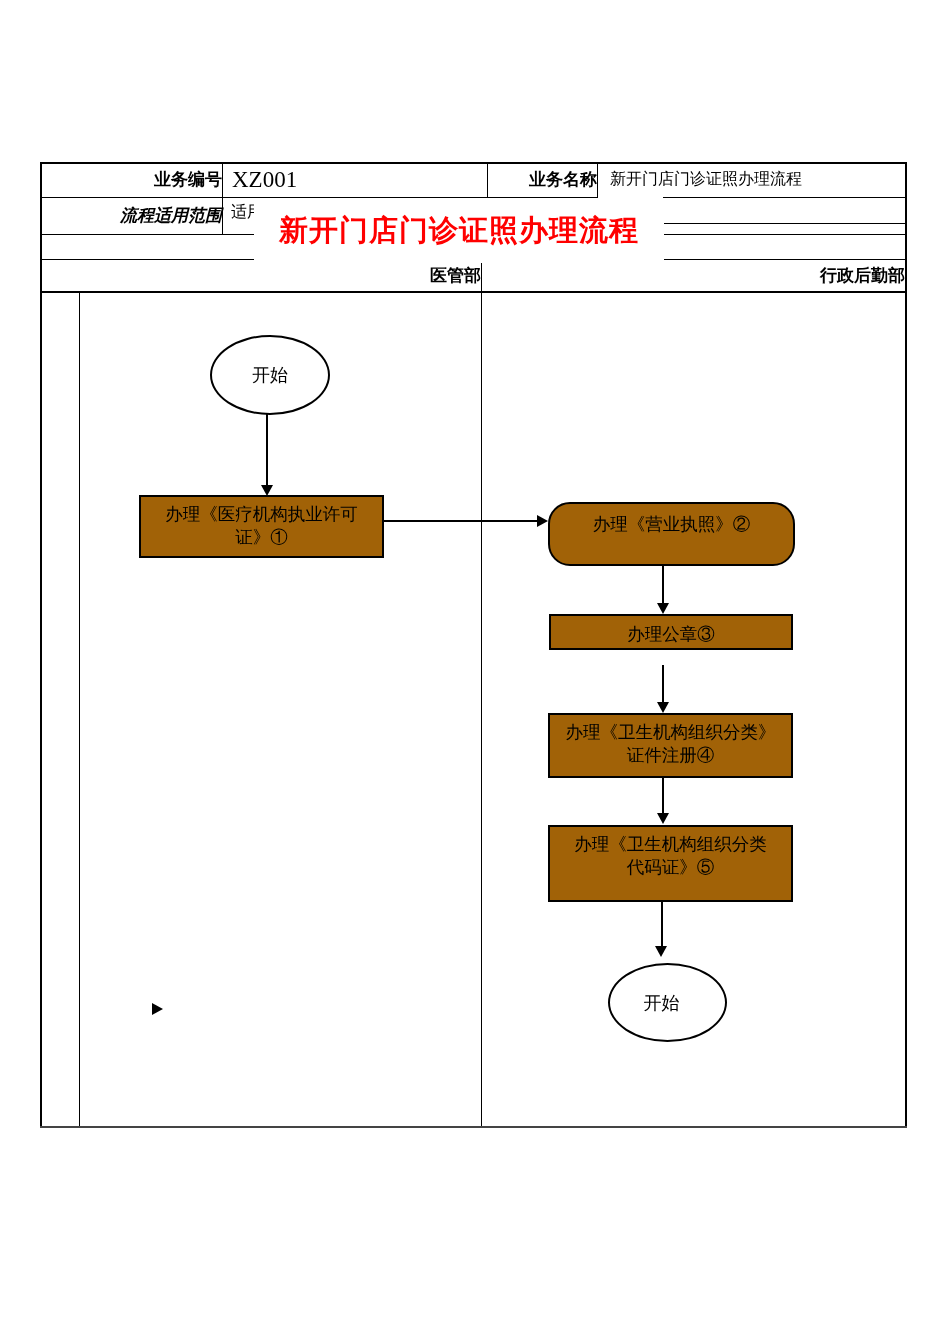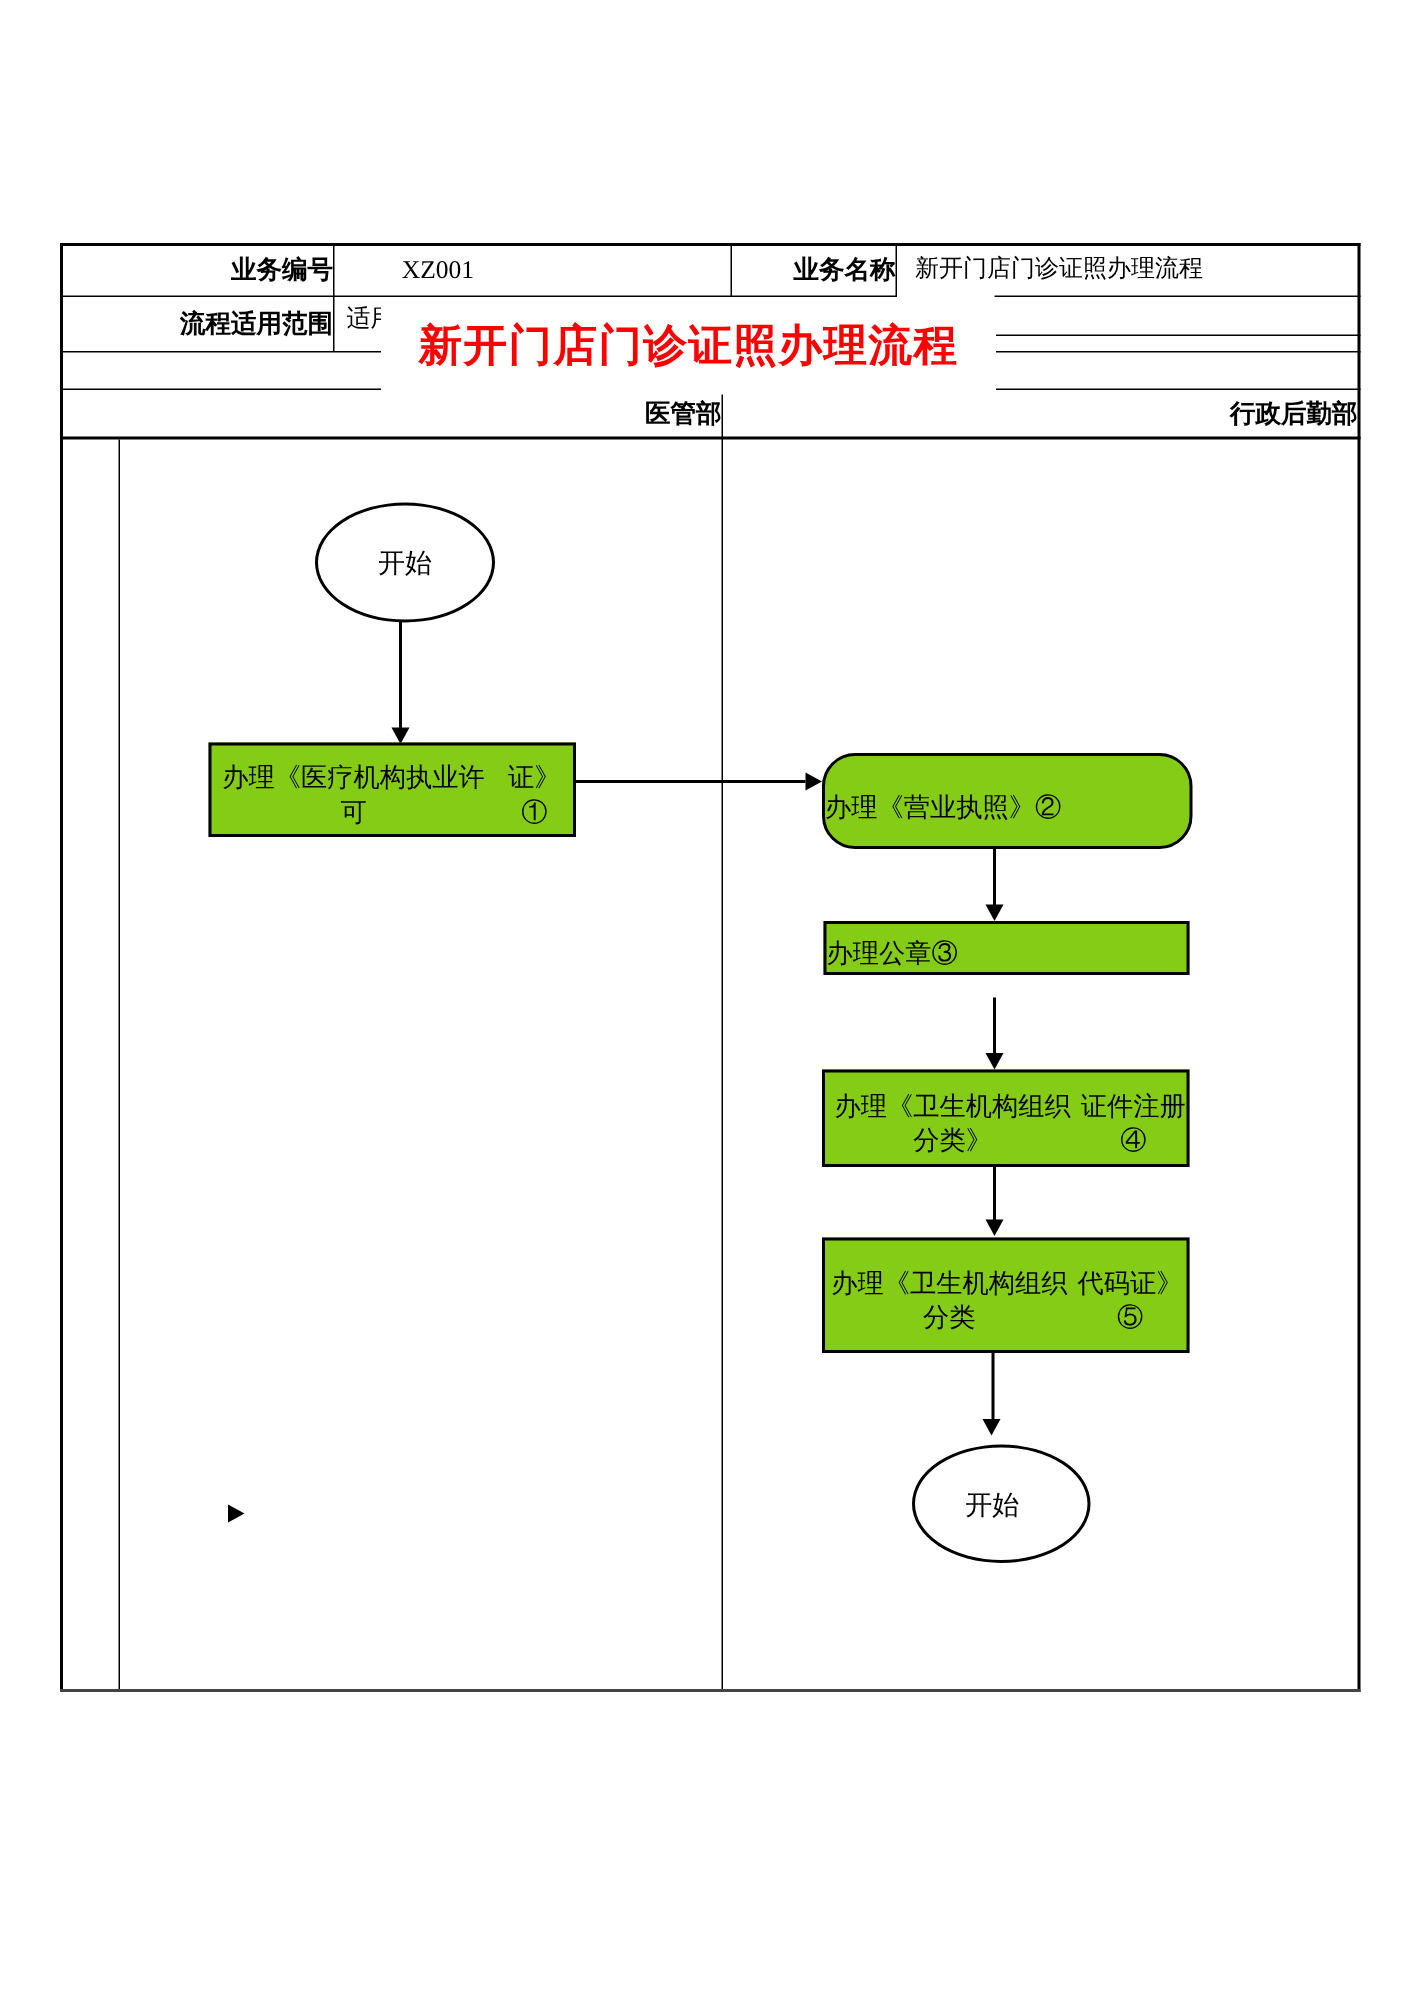--- a/index.html
+++ b/index.html
@@ -9,22 +9,22 @@
   .line.gray{background:#444;}
   .cell{position:absolute;display:flex;align-items:center;justify-content:flex-end;z-index:2;}
   .lbl{font-family:"Liberation Sans","DejaVu Sans",sans-serif;font-weight:bold;font-size:17px;}
   .val{font-size:16px;}
   #overlay-title{position:absolute;left:254px;top:199px;width:410px;height:64px;background:#ffffff;
         z-index:3;display:flex;align-items:center;justify-content:center;
         font-family:"Liberation Sans","DejaVu Sans",sans-serif;font-weight:bold;font-size:29px;
         letter-spacing:1px;white-space:nowrap;}
   .ellipse{position:absolute;border:2px solid #000;border-radius:50%;background:#fff;
         display:flex;align-items:center;justify-content:center;font-size:18px;z-index:2;}
-  .pbox{position:absolute;border:2px solid #000;background:#84cc16;z-index:2;
-        display:flex;flex-direction:row;align-items:center;font-size:17.5px;line-height:23px;
+  .pbox{position:absolute;border:2px solid #000;background:#a16207;z-index:2;
+        display:flex;flex-direction:column;align-items:center;font-size:17.5px;line-height:23px;
         box-sizing:border-box;text-align:center;}
   .arrow-head-down{position:absolute;width:0;height:0;z-index:2;
         border-left:6px solid transparent;border-right:6px solid transparent;border-top:11px solid #000;}
   .arrow-head-right{position:absolute;width:0;height:0;z-index:2;
         border-top:6px solid transparent;border-bottom:6px solid transparent;border-left:11px solid #000;}
   .connector{z-index:1;}
 </style>
 </head>
 <body>
 
@@ -44,30 +44,30 @@
 
   <div class="line" style="left:222px;top:162px;width:1px;height:72px;"></div>
   <div class="line" style="left:487px;top:162px;width:1px;height:36px;"></div>
   <div class="line" style="left:597px;top:162px;width:1px;height:36px;"></div>
   <div class="line" style="left:481px;top:262px;width:1px;height:864px;"></div>
   <div class="line" style="left:79px;top:293px;width:1px;height:833px;"></div>
 
   <div class="cell lbl" style="left:40px;top:162px;width:182px;height:35px;">
     <span>业务编号</span>
   </div>
-  <div class="cell val" style="left:232px;top:162px;width:120px;height:35px;justify-content:center;font-size:17px;">
+  <div class="cell val" style="left:232px;top:162px;width:120px;height:35px;justify-content:flex-start;font-size:23px;">
     <span>XZ001</span>
   </div>
   <div class="cell lbl" style="left:487px;top:162px;width:110px;height:35px;">
     <span>业务名称</span>
   </div>
   <div class="cell val" style="left:610px;top:162px;width:295px;height:35px;justify-content:flex-start;">
     <span>新开门店门诊证照办理流程</span>
   </div>
-  <div class="cell lbl" style="left:40px;top:197px;width:182px;height:37px;">
+  <div class="cell lbl" style="left:40px;top:197px;width:182px;height:37px;font-style:italic;">
     <span>流程适用范围</span>
   </div>
   <div class="cell val" style="left:231px;top:199px;width:60px;height:26px;justify-content:flex-start;">
     <span>适用</span>
   </div>
 
   <div id="overlay-title">
     <span style="color:#ff0000;">新开门店门诊证照办理流程</span>
   </div>
 

